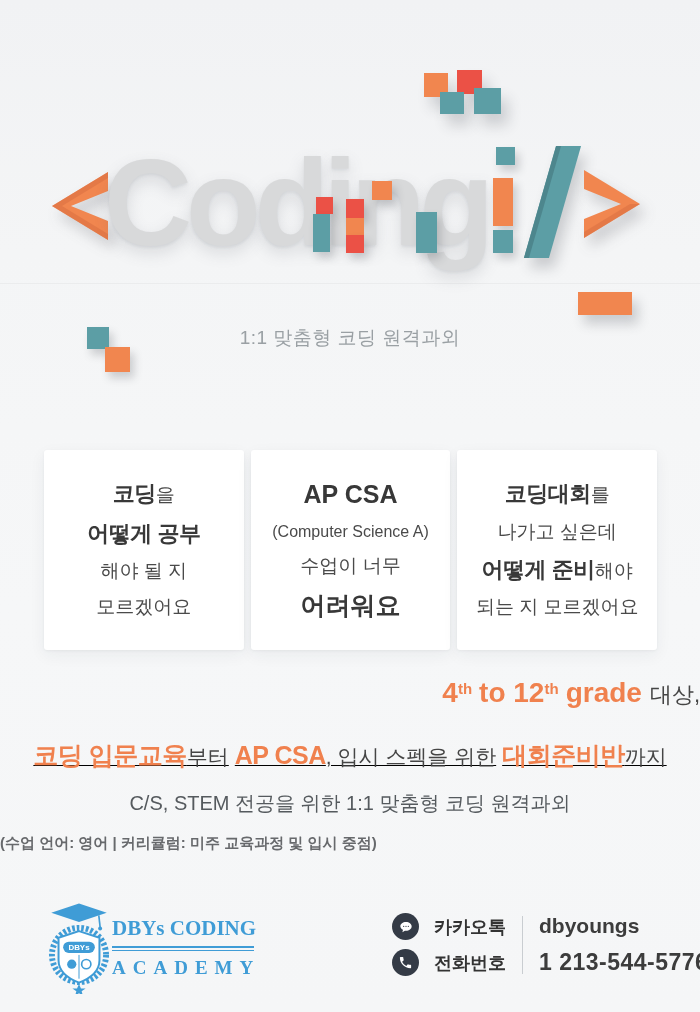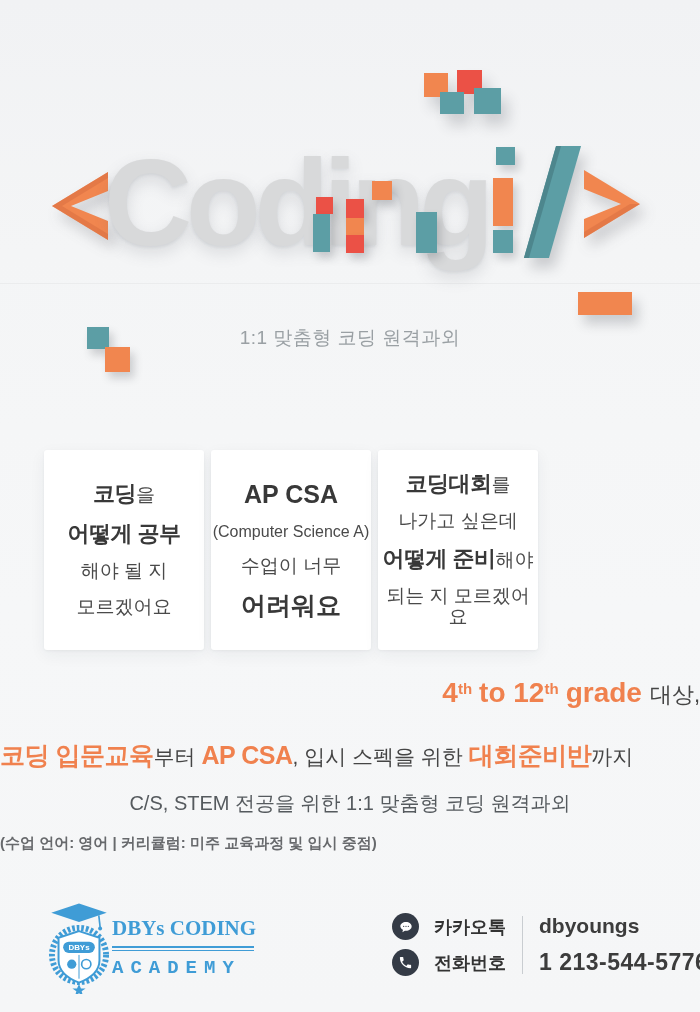--- a/index.html
+++ b/index.html
@@ -37,53 +37,53 @@
     background:#F1864F; box-shadow:6px 9px 12px rgba(55,60,70,.22); }
 
   
   .subtitle { position:absolute; top:325px; width:100%; text-align:center;
     font-size:19px; color:#9aa0a4; letter-spacing:.5px; }
   .heading { position:absolute; top:372px; width:100%; text-align:center;
     font-size:23px; font-weight:bold; color:#EF7B50; letter-spacing:-.5px; }
 
   
   .cards { position:absolute; top:450px; left:44px; width:613px; display:flex; gap:7px; }
-  .card { width:160px; height:200px; background:#ffffff; border-radius:3px;
+  .card { width:200px; height:200px; background:#ffffff; border-radius:3px;
     box-shadow:0 5px 16px rgba(40,45,60,.06), 0 1px 3px rgba(40,45,60,.05);
     display:flex; flex-direction:column; justify-content:center; align-items:center;
     gap:15px; text-align:center; }
   .card .line { line-height:1.1; }
   .b  { font-size:22px; font-weight:bold; color:#383838; letter-spacing:-.5px; }
   .r  { font-size:19px; color:#4a4a4a; }
   .xl { font-size:25px; font-weight:bold; color:#383838; }
   .sm { font-size:16px; color:#4a4a4a; }
 
   
   .grade-line { position:absolute; top:677px; width:100%; text-align:right; color:#F0814E; }
   .grade-line .num { font-size:28px; font-weight:bold; }
   .grade-line sup { font-size:15px; font-weight:bold; position:relative; top:-2px; }
   .grade-line .gap { margin-left:7px; }
   .grade-line .target { font-size:22px; color:#454545; font-weight:normal; margin-left:8px; }
 
-  .course-line { position:absolute; top:739px; width:100%; white-space:nowrap; }
+  .course-line { position:absolute; top:739px; width:100%; text-align:center; white-space:nowrap;text-decoration:underline; }
   .course-line .o { font-size:25px; font-weight:bold; color:#F0814E; letter-spacing:-.5px; }
   .course-line .d { font-size:21px; color:#454545; }
   .course-line .sp { margin-right:6px; }
 
   .info1 { position:absolute; top:790px; width:100%; text-align:center; font-size:20px; color:#555a5e; }
   .info2 { position:absolute; top:834px; width:100%; text-align:left; font-size:15px; color:#67696c;font-weight:bold; }
 
   
   .logo-crest { position:absolute; left:46px; top:900px; width:66px; height:94px; }
   .logo-text { position:absolute; left:112px; top:916px; width:150px; }
   .logo-title { font-family:"Liberation Serif", serif; font-size:21px; font-weight:bold;
     color:#3F9CD6; white-space:nowrap; }
   .logo-rule { margin:5px 0 6px 0; height:5px; border-top:2px solid #3F9CD6;
     border-bottom:1px solid #3F9CD6; width:142px; }
-  .logo-sub { font-family:Liberation Mono, monospace; font-size:19px; font-weight:bold;
+  .logo-sub { font-family:Liberation Serif, serif; font-size:19px; font-weight:bold;
     color:#3F9CD6; letter-spacing:7px; }
 
   .contact { position:absolute; left:392px; top:913px; display:flex; align-items:center; }
   .contact-left { display:flex; flex-direction:column; gap:9px; }
   .contact-row { display:flex; align-items:center; }
   .cicon { width:27px; height:27px; border-radius:50%; background:#343B46;
     display:flex; align-items:center; justify-content:center; flex:none; }
   .clabel { font-size:18px; font-weight:bold; color:#333; margin-left:15px; white-space:nowrap; }
   .cdivider { width:1px; height:58px; background:#c9cdd1; margin:0 16px; }
   .contact-right { display:flex; flex-direction:column; gap:11px; }

